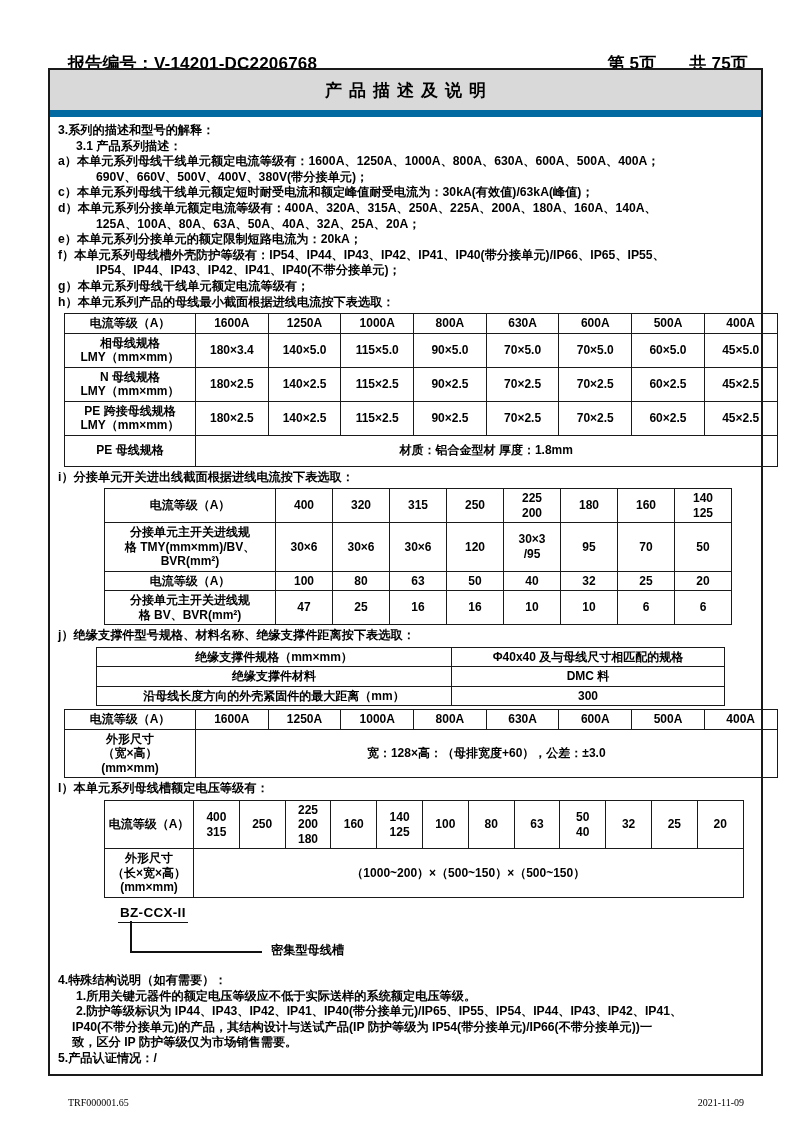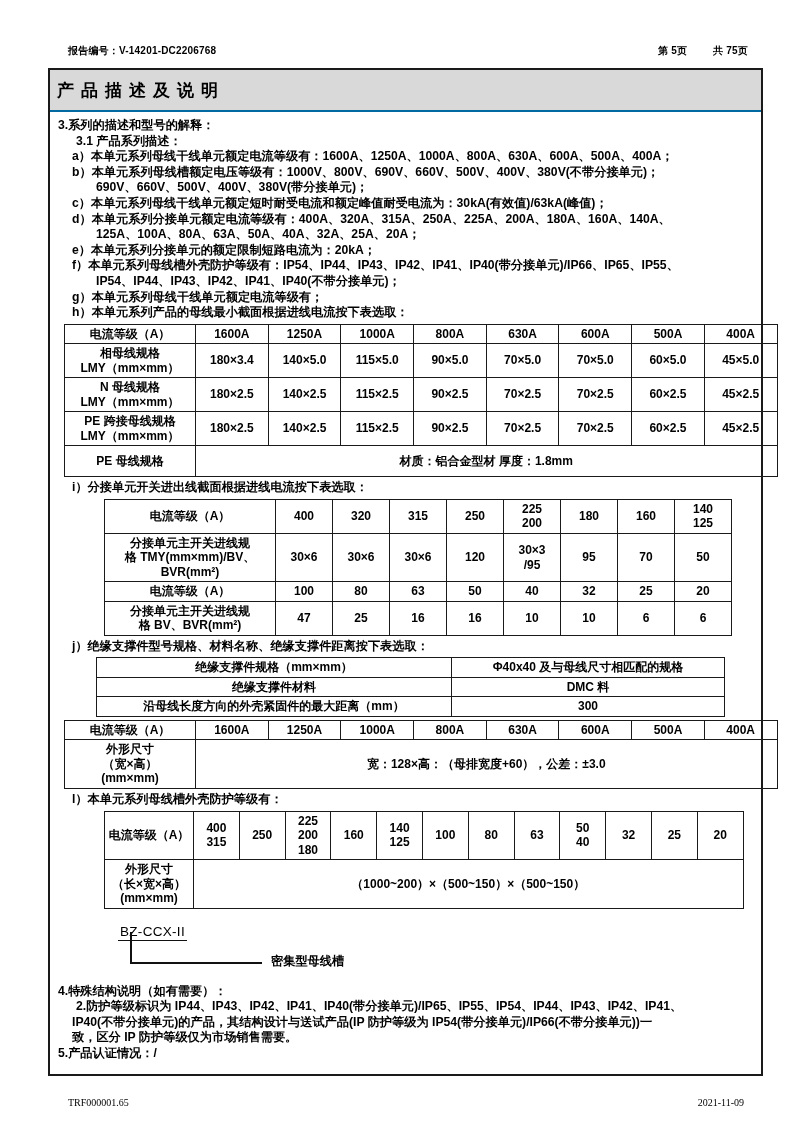--- a/index.html
+++ b/index.html
@@ -17,71 +17,71 @@
   }
   .page {
     position: relative;
     width: 800px;
     height: 1132px;
     box-sizing: border-box;
   }
   
   .doc-header {
     position: absolute;
-    top: 44px;
+    top: 52px;
     left: 68px;
     right: 52px;
     display: flex;
     justify-content: space-between;
     align-items: baseline;
     font-family: "Liberation Sans", sans-serif;
-    font-size: 10px;
+    font-size: 17px;
     font-weight: bold;
     letter-spacing: .2px;
   }
-  .doc-header .pages { display: flex; gap: 26px; text-align: right; }
+  .doc-header .pages { display: flex; gap: 33px; text-align: right; }
 
   
   .frame {
     position: absolute;
     left: 48px;
     top: 68px;
     width: 715px;
     height: 1008px;
     border: 2px solid #1a1a1a;
     box-sizing: border-box;
     background: #fff;
   }
   .title-bar {
     height: 40px;
     background: #d9d9d9;
-    border-bottom: 2px solid #0369a1;
+    border-bottom: 7px solid #0369a1;
     display: flex;
     align-items: center;
+    justify-content: center;
     font-family: Liberation Mono, monospace;
     font-size: 17px;
     font-weight: bold;
     letter-spacing: 7px;
     text-indent: 7px;
   }
   .body-area {
     padding: 6px 8px 4px 8px;
     font-family: "Liberation Sans", sans-serif;
     font-size: 12.2px;
     line-height: 15.6px;
     font-weight: bold;
   }
 
   
   .ln { white-space: nowrap; }
   .i0 { margin-left: 0px; }
   .i1 { margin-left: 18px; }
   .i2 { margin-left: 14px; }
   .hang {
-    margin-left: 14px;
     padding-left: 24px;
     text-indent: -24px;
   }
   .hang2 {
     margin-left: 14px;
     padding-left: 24px;
   }
 
   
   table.t {
@@ -121,24 +121,24 @@
   
   .model-wrap {
     position: relative;
     margin-left: 38px;
     height: 72px;
     margin-top: 2px;
   }
   .model-code {
     position: absolute;
     left: 22px;
-    top: 12px;
+    top: 4px;
     font-family: "Liberation Sans", sans-serif;
     font-size: 13.5px;
-    font-weight: normal;
+    font-weight: bold;
     border-bottom: 1.5px solid #111;
     padding: 0 2px 1px 2px;
     letter-spacing: .3px;
   }
   .leader-v {
     position: absolute;
     left: 34px;
     top: 20px;
     width: 1.5px;
     height: 32px;
@@ -190,21 +190,20 @@
 
     <div class="title-bar">
       <span>产品描述及说明</span>
     </div>
 
     <div class="body-area">
 
       <div class="ln i0">3.系列的描述和型号的解释：</div>
       <div class="ln i1">3.1    产品系列描述：</div>
       <div class="ln hang">a）本单元系列母线干线单元额定电流等级有：1600A、1250A、1000A、800A、630A、600A、500A、400A；</div>
-      <div class="ln hang">b）本单元系列母线槽额定电压等级有：1000V、800V、690V、660V、500V、400V、380V(不带分接单元)；</div>
       <div class="ln hang2">690V、660V、500V、400V、380V(带分接单元)；</div>
       <div class="ln hang">c）本单元系列母线干线单元额定短时耐受电流和额定峰值耐受电流为：30kA(有效值)/63kA(峰值)；</div>
       <div class="ln hang">d）本单元系列分接单元额定电流等级有：400A、320A、315A、250A、225A、200A、180A、160A、140A、</div>
       <div class="ln hang2">125A、100A、80A、63A、50A、40A、32A、25A、20A；</div>
       <div class="ln hang">e）本单元系列分接单元的额定限制短路电流为：20kA；</div>
       <div class="ln hang">f）本单元系列母线槽外壳防护等级有：IP54、IP44、IP43、IP42、IP41、IP40(带分接单元)/IP66、IP65、IP55、</div>
       <div class="ln hang2">IP54、IP44、IP43、IP42、IP41、IP40(不带分接单元)；</div>
       <div class="ln hang">g）本单元系列母线干线单元额定电流等级有；</div>
       <div class="ln hang">h）本单元系列产品的母线最小截面根据进线电流按下表选取：</div>
 
@@ -370,21 +369,21 @@
             <td class="lab">
               <div>外形尺寸</div>
               <div>（宽×高）</div>
               <div>(mm×mm)</div>
             </td>
             <td colspan="8">宽：128×高：（母排宽度+60），公差：±3.0</td>
           </tr>
         </tbody>
       </table>
 
-      <div class="ln hang">l）本单元系列母线槽外壳防护等级有：</div>
+      <div class="ln hang">l）本单元系列母线槽额定电压等级有：</div>
 
       <table class="t tbl-l">
         <tbody>
           <tr>
             <td class="lab">电流等级（A）</td>
             <td class="val" style="white-space:pre-line">400
 315</td>
             <td class="val">250</td>
             <td class="val" style="white-space:pre-line">225
 200
@@ -414,20 +413,21 @@
 
 
       <div class="model-wrap">
         <div class="model-code">BZ-CCX-II</div>
         <div class="leader-v"></div>
         <div class="leader-h"></div>
         <div class="leader-label">密集型母线槽</div>
       </div>
 
       <div class="ln i0">4.特殊结构说明（如有需要）：</div>
+      <div class="ln i1">1.所用关键元器件的额定电压等级应不低于实际送样的系统额定电压等级。</div>
       <div class="ln i1">2.防护等级标识为 IP44、IP43、IP42、IP41、IP40(带分接单元)/IP65、IP55、IP54、IP44、IP43、IP42、IP41、</div>
       <div class="ln i2">IP40(不带分接单元)的产品，其结构设计与送试产品(IP 防护等级为 IP54(带分接单元)/IP66(不带分接单元))一</div>
       <div class="ln i2">致，区分 IP 防护等级仅为市场销售需要。</div>
       <div class="ln i0">5.产品认证情况：/</div>
 
     </div>
   </div>
 
   <div class="doc-footer">
     <span>TRF000001.65</span>

